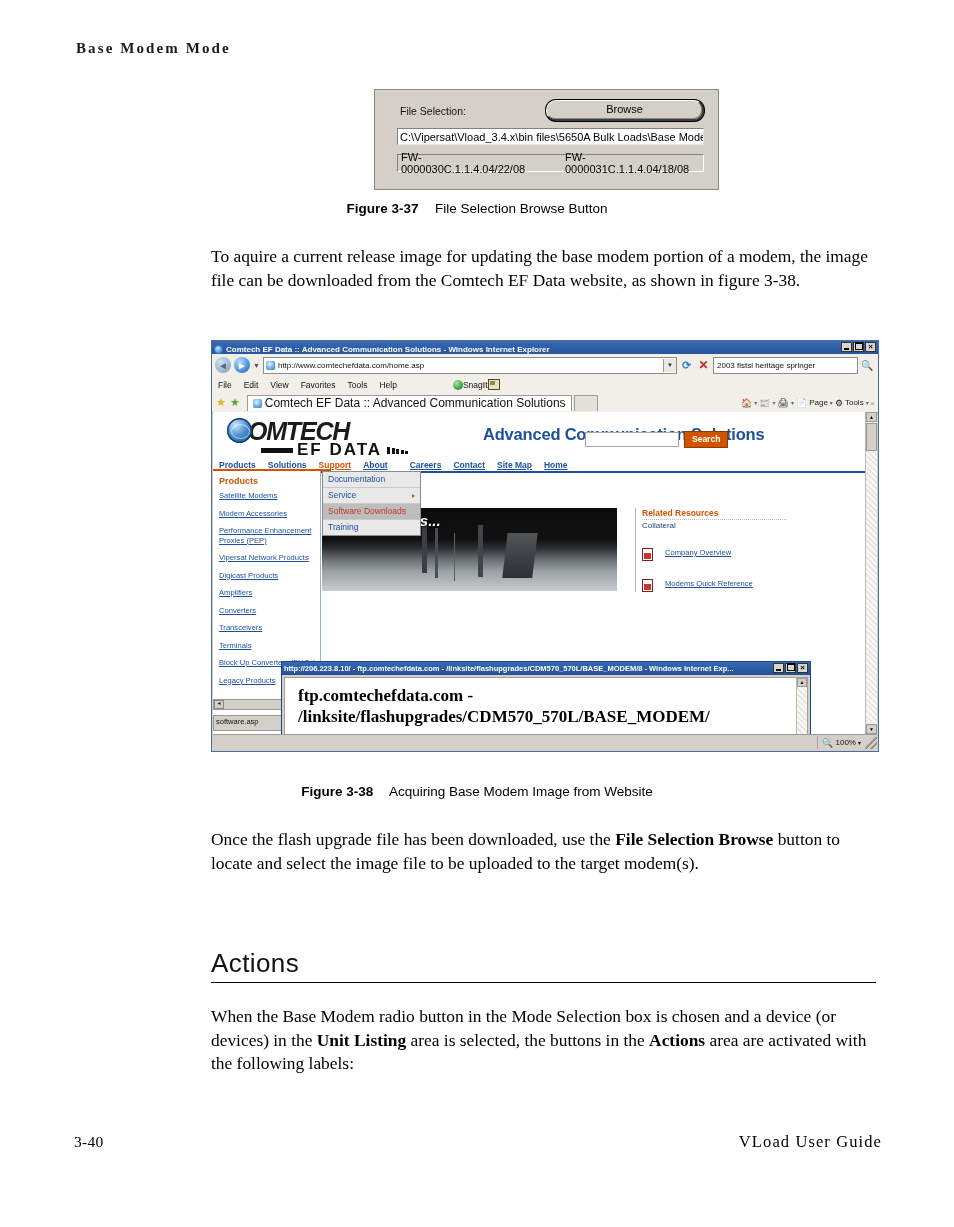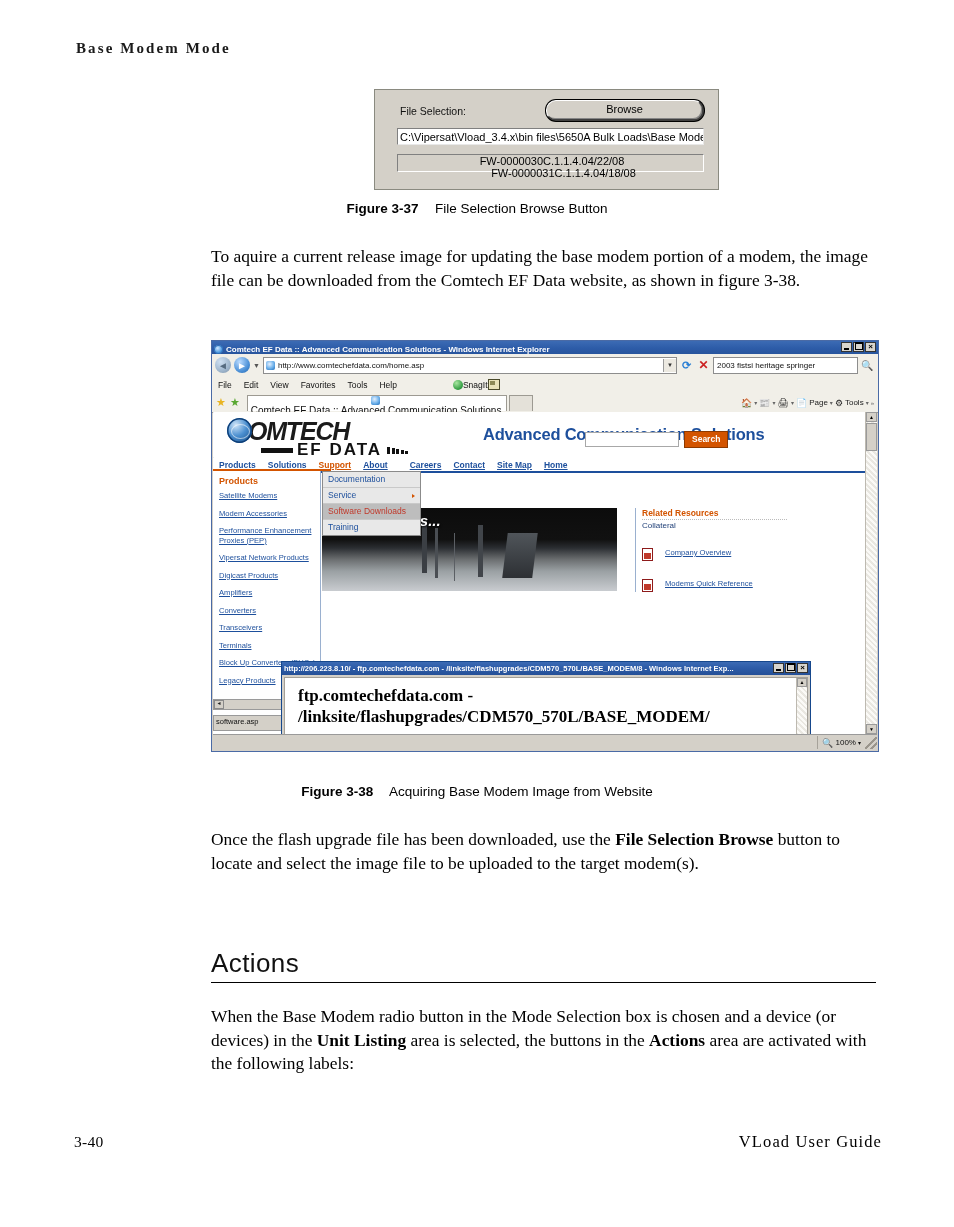--- a/index.html
+++ b/index.html
@@ -147,21 +147,20 @@
     background: #d4d0c8;
     border-top: 1px solid #808080;
     border-left: 1px solid #808080;
     border-right: 1px solid #ffffff;
     border-bottom: 1px solid #ffffff;
     box-sizing: border-box;
     display: flex;
     align-items: center;
     font-size: 11px;
     color: #000;
-    flex-direction: column;
   }
   .fig37 .fw-a { padding-left: 3px; }
   .fig37 .fw-b { padding-left: 26px; }
 
   
   .fig38 {
     position: absolute;
     left: 211px;
     top: 340px;
     width: 668px;
@@ -290,21 +289,21 @@
     display: flex; align-items: center;
     border-bottom: 1px solid #9d9a92;
   }
   .star { font-size: 11px; line-height: 11px; margin-left: 4px; }
   .star-gold { color: #e8b422; }
   .star-green { color: #5aa832; }
   .ie-tab {
     margin-left: 7px; height: 15px;
     background: #fff; border: 1px solid #9d9a92; border-bottom: none;
     display: flex; align-items: center; padding: 0 5px 0 3px;
-    font-size: 10px; color: #111; flex-direction: column;
+    font-size: 12px; color: #111;
   }
   .ie-tab-blank {
     width: 22px; height: 15px; background: #e4e1d9;
     border: 1px solid #9d9a92; border-bottom: none; margin-left: 2px;
   }
   .tb-right {
     margin-left: auto; display: flex; align-items: center;
     gap: 2px; padding-right: 4px; font-size: 8px; color: #222;
   }
   .tb-right .sep { color: #666; font-size: 6px; }

